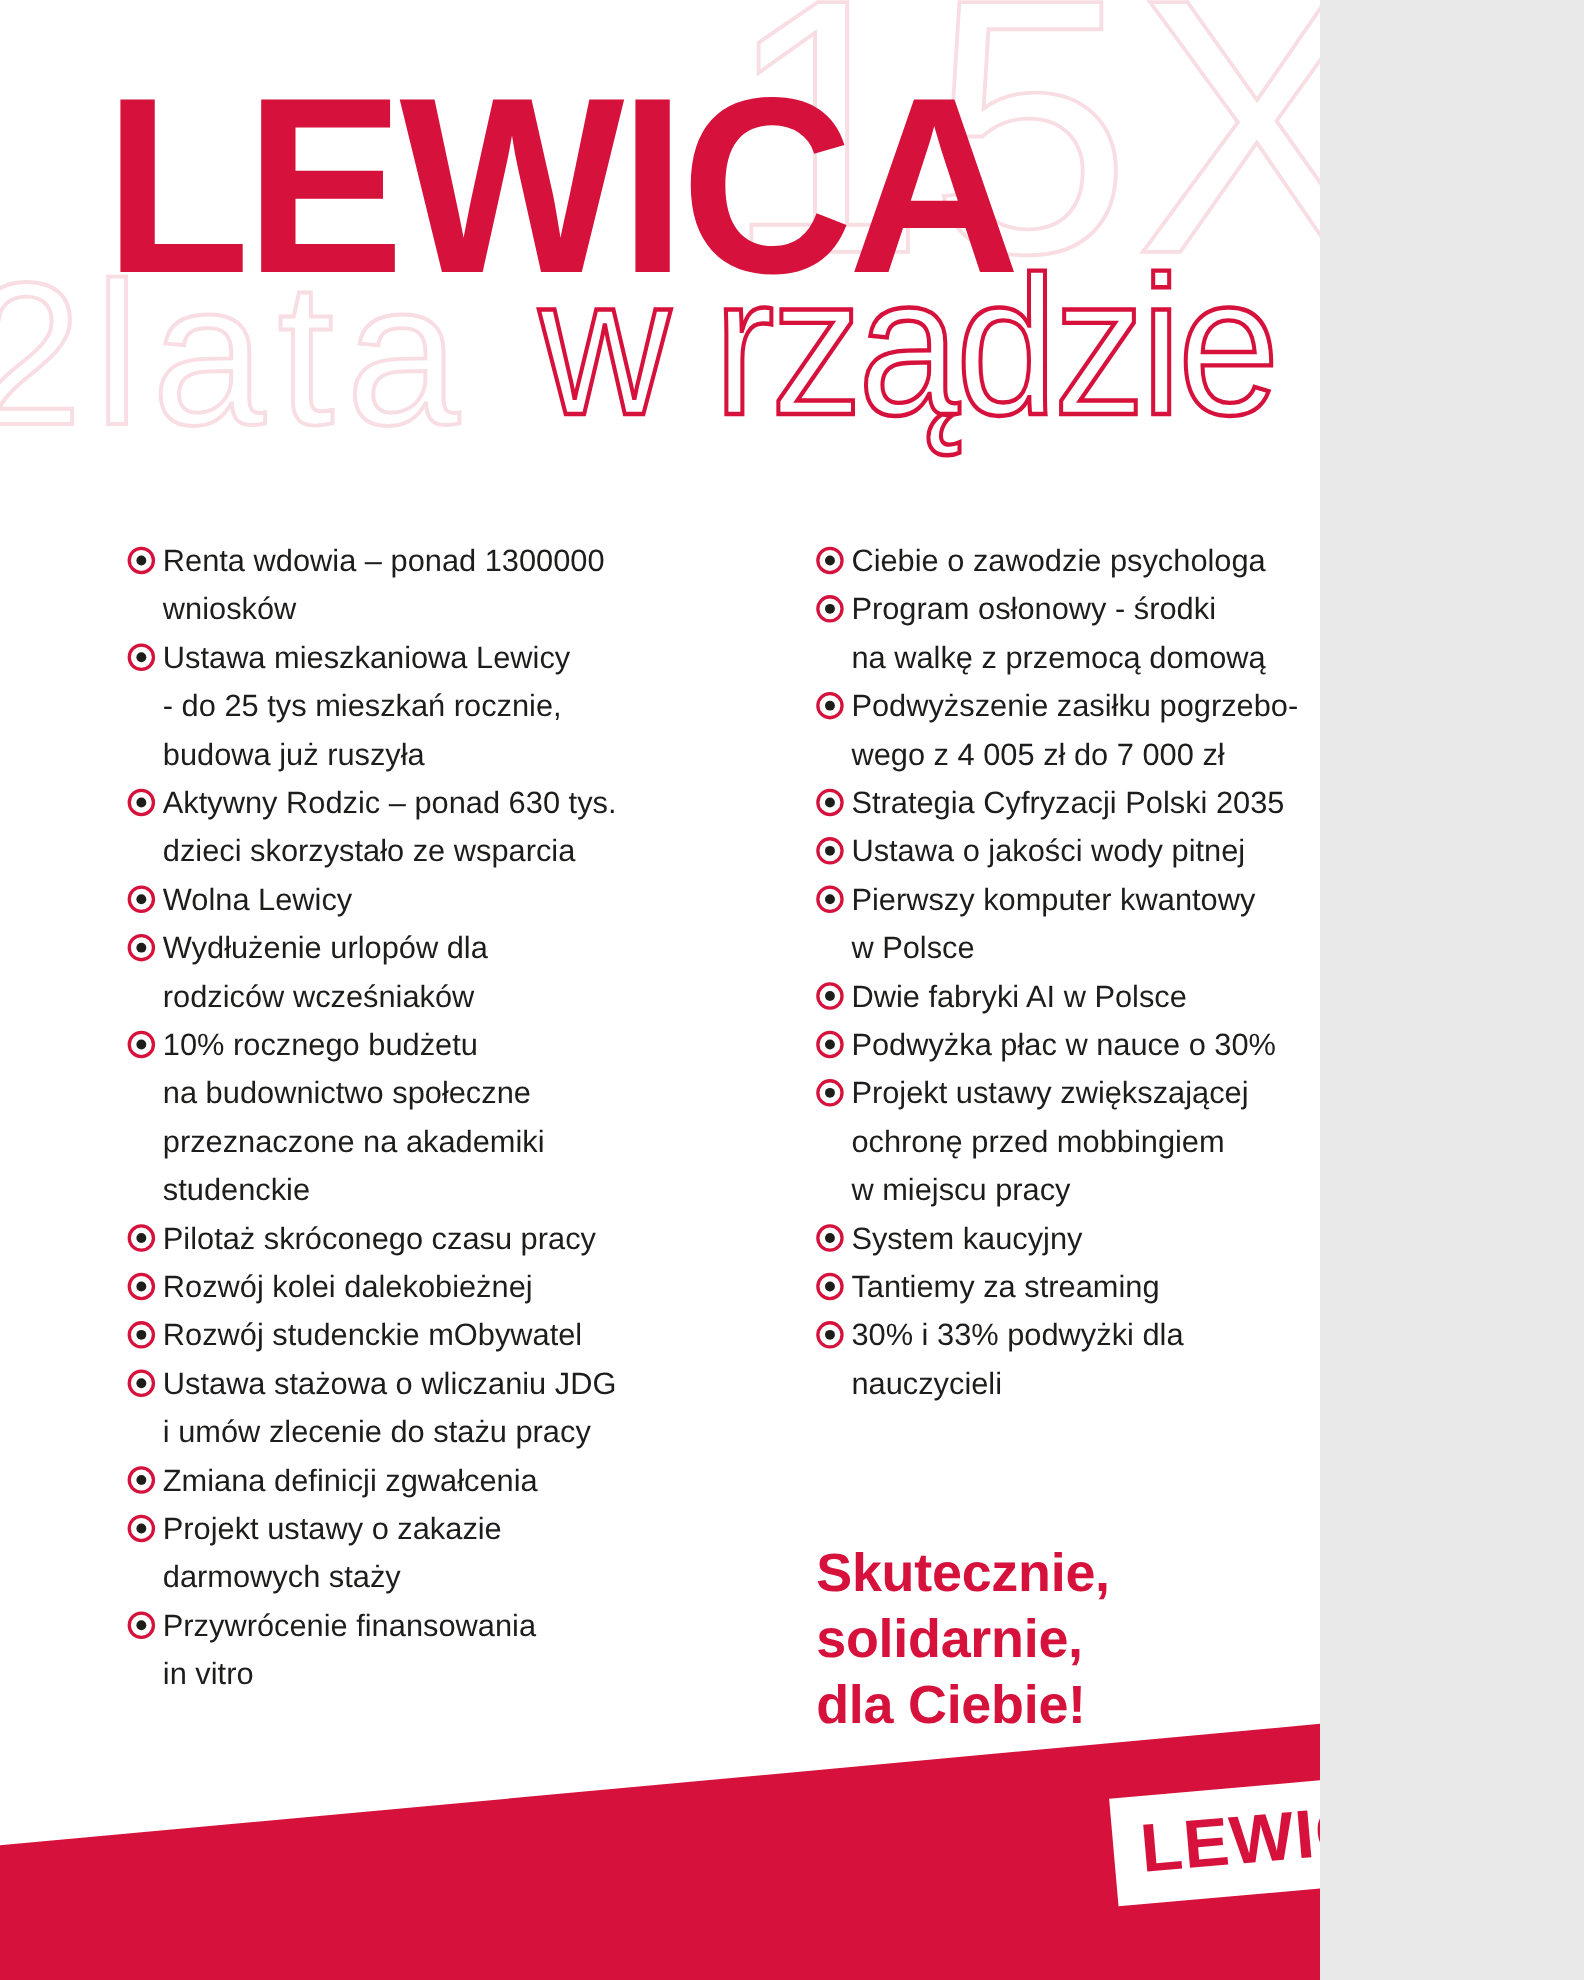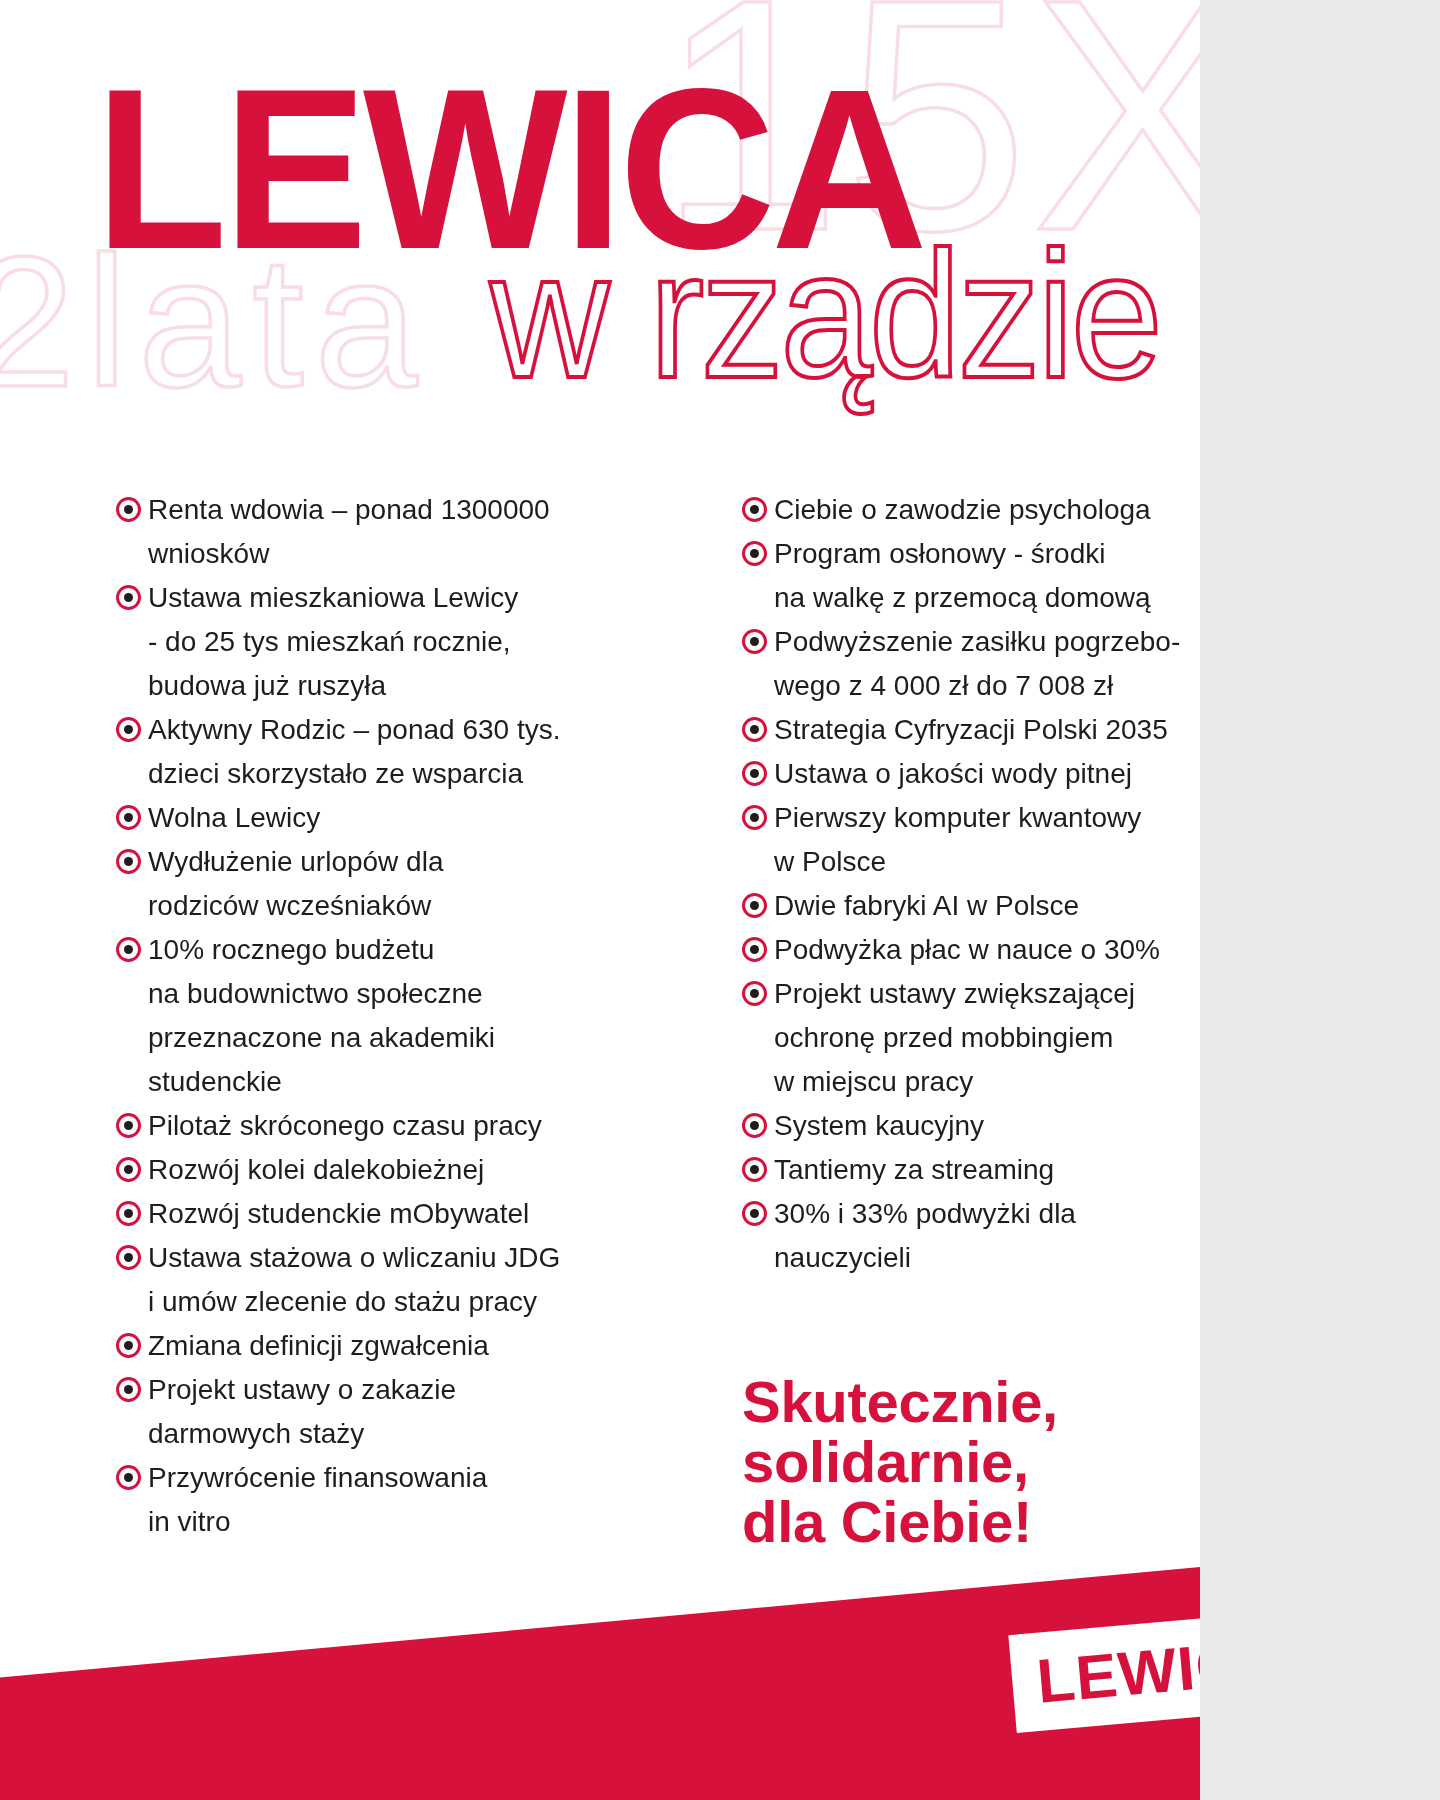--- a/index.html
+++ b/index.html
@@ -65,22 +65,22 @@
     box-sizing:content-box;
   }
   .dot{width:9px;height:9px;border-radius:50%;background:var(--ink);}
   .item-text{
     font-size:28px;line-height:44px;
     white-space:pre-line;
     letter-spacing:0;
   }
   
   .slogan{
-    position:absolute;left:742px;top:1372px;
-    font-size:58px;line-height:60px;font-weight:bold;
+    position:absolute;left:742px;top:1400px;
+    font-size:49px;line-height:60px;font-weight:bold;
     color:var(--red);
     white-space:pre-line;
     letter-spacing:-0.005em;
   }
   
   .band{
     position:absolute;left:0;top:1545px;width:1440px;height:255px;
     background:var(--red);
     clip-path:polygon(0 52%,100% 0,100% 100%,0 100%);
   }
@@ -213,21 +213,21 @@
           <span class="dot"></span>
         </span>
         <span class="item-text">Program osłonowy - środki
 na walkę z przemocą domową</span>
       </div>
       <div class="item">
         <span class="bullet">
           <span class="dot"></span>
         </span>
         <span class="item-text">Podwyższenie zasiłku pogrzebo-
-wego z 4 000 zł do 7 008 zł</span>
+wego z 4 005 zł do 7 000 zł</span>
       </div>
       <div class="item">
         <span class="bullet">
           <span class="dot"></span>
         </span>
         <span class="item-text">Strategia Cyfryzacji Polski 2035</span>
       </div>
       <div class="item">
         <span class="bullet">
           <span class="dot"></span>

